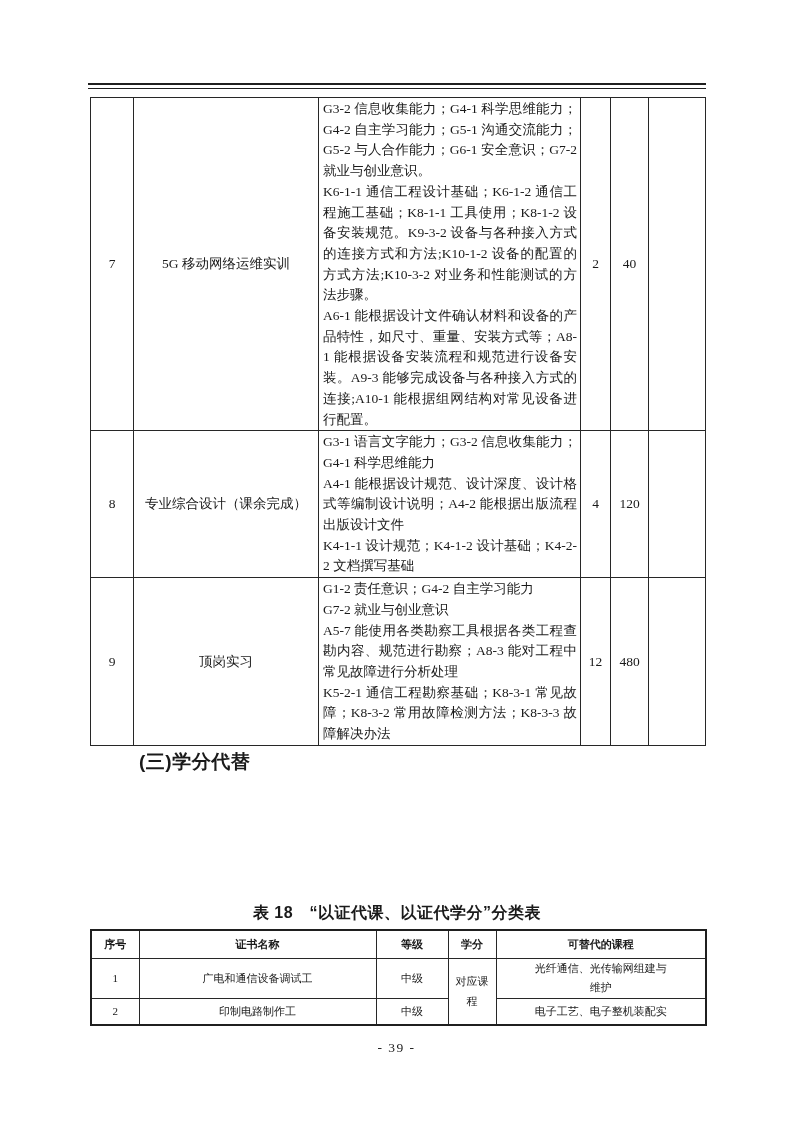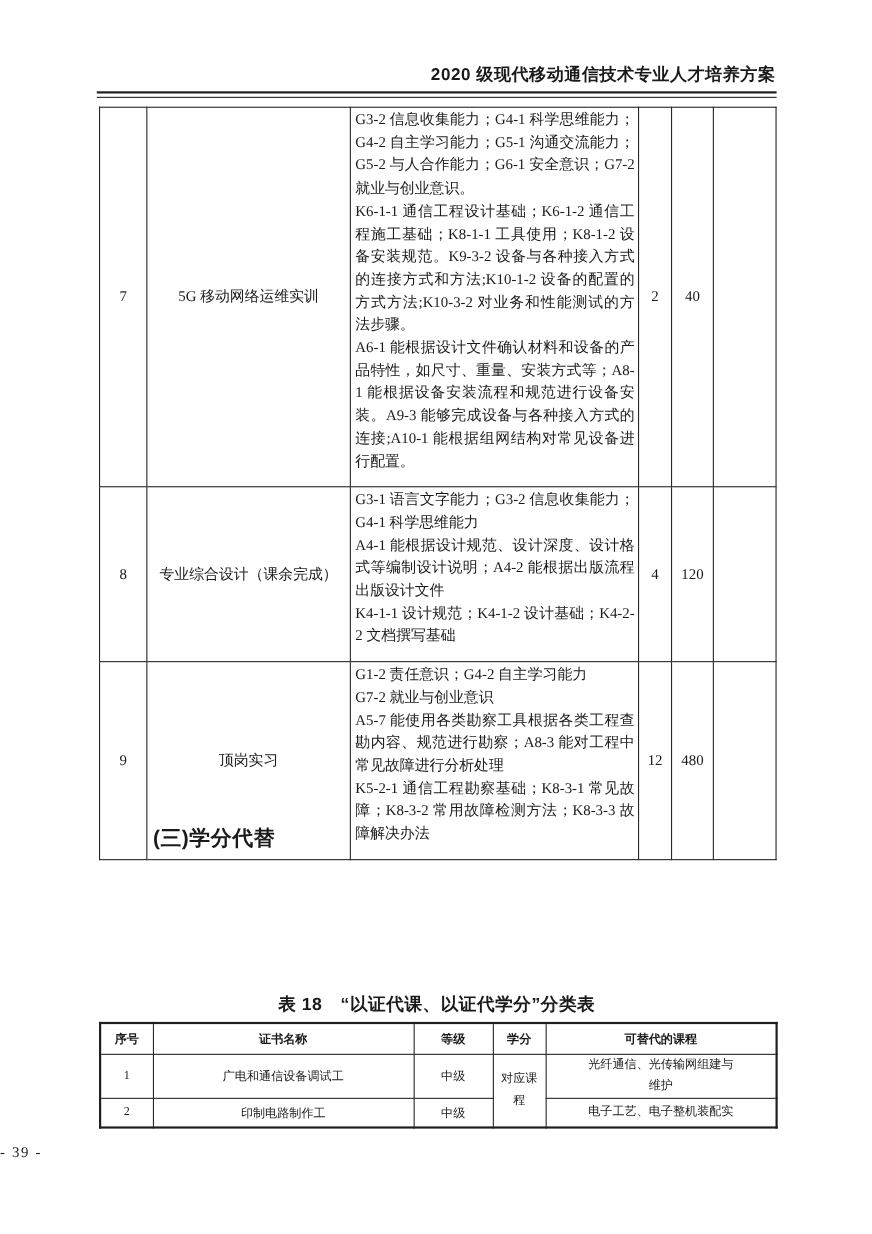--- a/index.html
+++ b/index.html
@@ -34,21 +34,21 @@
     overflow:hidden;
   }
   table.course td.c-num,
   table.course td.c-name,
   table.course td.c-credit,
   table.course td.c-hours{
     text-align:center;vertical-align:middle;
   }
   table.course td.c-desc{
     vertical-align:top;
-    padding:1px 3px 12px 4px;
+    padding:1px 3px 0 4px;
     line-height:20.7px;
   }
   .req{
     text-align:justify;
     text-justify:inter-character;
   }
   tr.row-7{height:331px;}
   tr.row-8{height:147px;}
   tr.row-9{height:167px;}
   
@@ -100,29 +100,28 @@
     line-height:19.5px;
     padding:0 5px;
   }
   td.credit-cell{
     line-height:20px;
     padding:0 8px;
   }
   
   .footer{
     position:absolute;left:0;top:1040px;width:100%;
-    text-align:left;font-size:13.5px;letter-spacing:1.5px;
+    text-align:center;font-size:13.5px;letter-spacing:1.5px;
   }
 </style>
 </head>
 <body>
 
 <div class="page">
 
-  <div class="header-title">2020 级现代移动通信技术专业人才培养方案</div>
   <div class="header-rule"></div>
 
   <table class="course">
     <colgroup>
       <col style="width:43px">
         <col style="width:185px">
         <col style="width:262px">
       <col style="width:30px">
         <col style="width:38px">
         <col style="width:57px">

